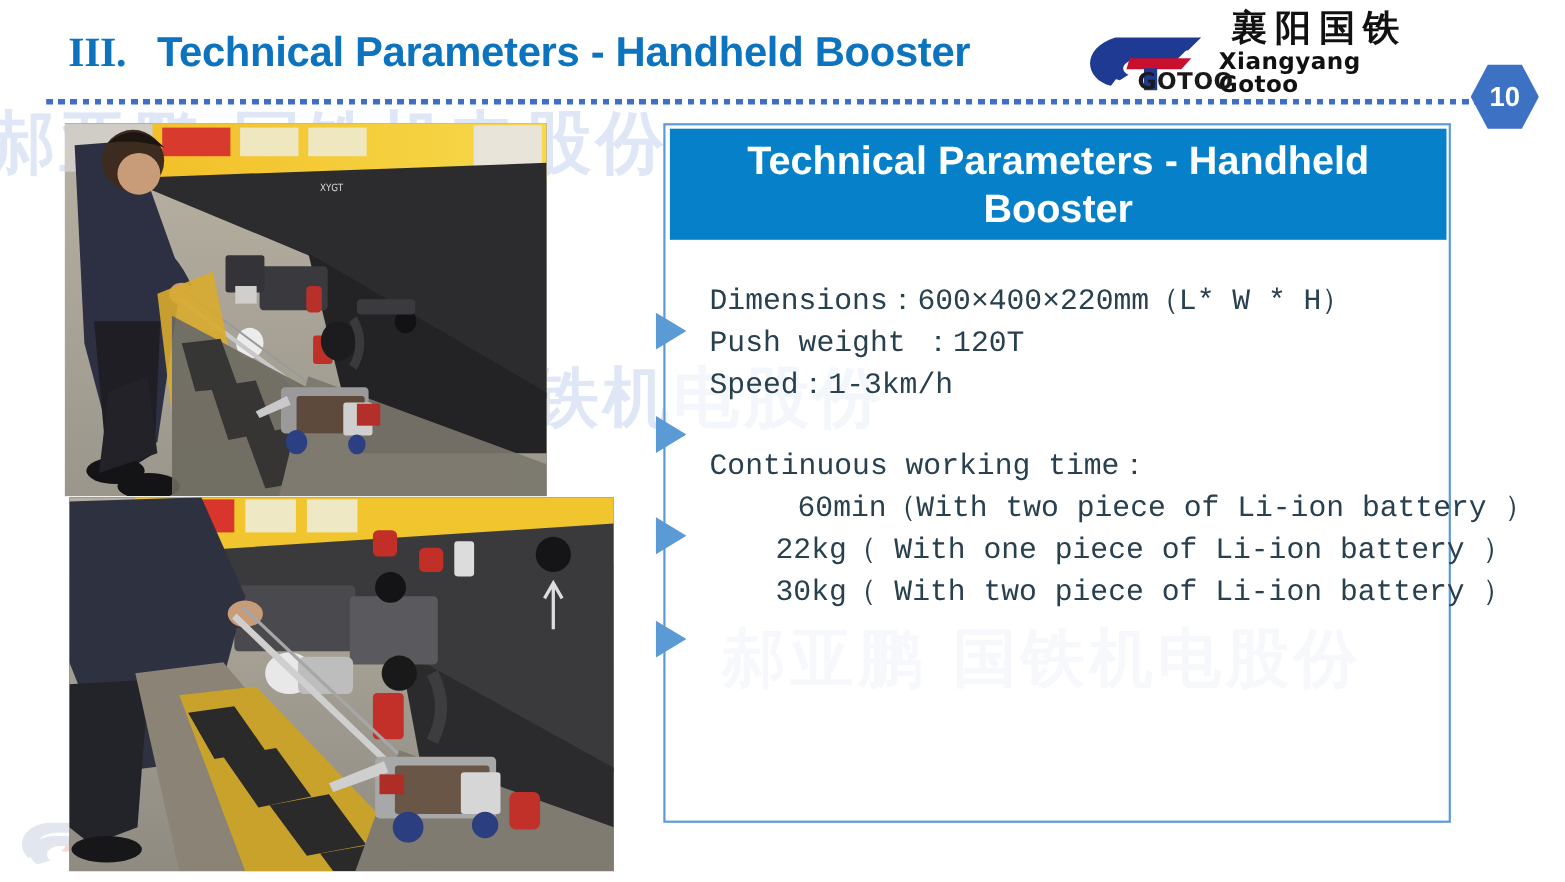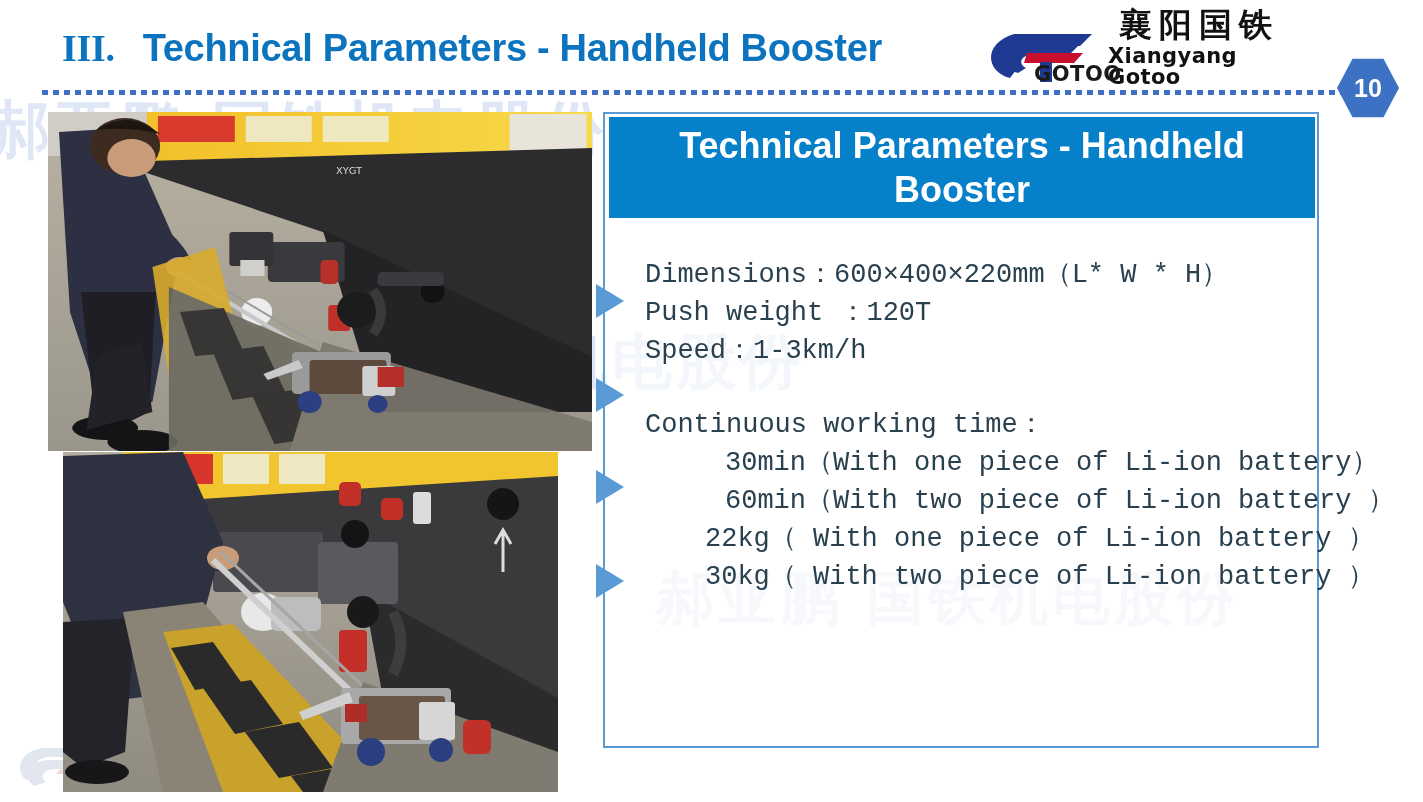--- a/index.html
+++ b/index.html
@@ -180,21 +180,21 @@
     font-family: "Liberation Sans", sans-serif;
   }
 
   
   .photo {
     position: absolute;
     z-index: 3;
     overflow: hidden;
     background: #6b6b63;
   }
-  #photo-top  { left: 48px; top: 112px; width: 544px; height: 339px; }
+  #photo-top  { left: 59px; top: 112px; width: 438px; height: 339px; }
   #photo-bot  { left: 63px; top: 452px; width: 495px; height: 340px; }
   .photo svg { display: block; width: 100%; height: 100%; }
 
   
   .panel {
     position: absolute;
     left: 603px;
     top: 112px;
     width: 716px;
     height: 636px;
@@ -421,21 +421,20 @@
   </div>
 
   <div class="panel">
     <div class="panel-header">Technical Parameters - Handheld Booster</div>
     <div class="panel-body">
       <div class="line">Dimensions：600×400×220mm（L* W * H）</div>
       <div class="line">Push weight ：120T</div>
       <div class="line">Speed：1-3km/h</div>
       <div class="spacer"></div>
       <div class="line">Continuous working time：</div>
-      <div class="line indent1">30min（With one piece of Li-ion battery）</div>
       <div class="line indent1">60min（With two piece of Li-ion battery ）</div>
       <div class="line indent2">22kg（ With one piece of Li-ion battery ）</div>
       <div class="line indent2">30kg（ With two piece of Li-ion battery ）</div>
     </div>
   </div>
 
   <div class="bullet-tri" id="bullet-1"></div>
   <div class="bullet-tri" id="bullet-2"></div>
   <div class="bullet-tri" id="bullet-3"></div>
   <div class="bullet-tri" id="bullet-4"></div>

